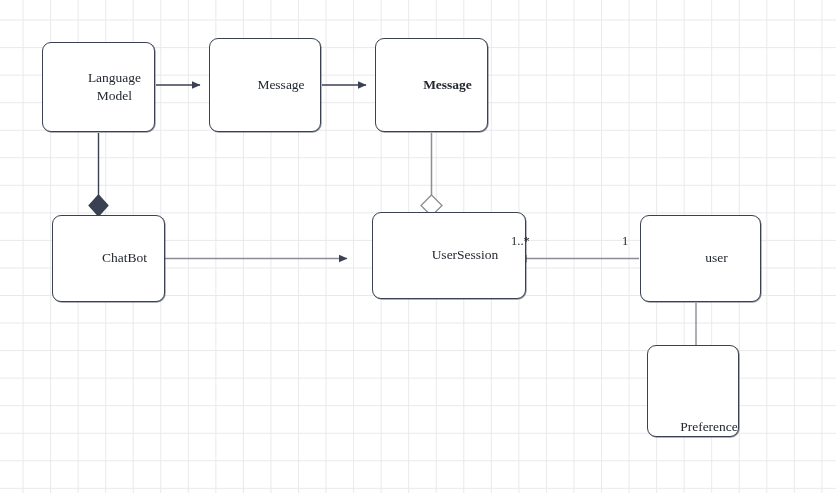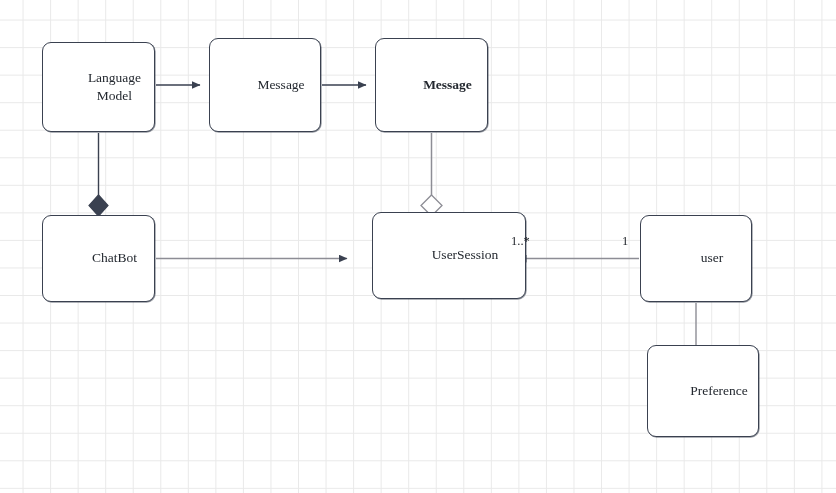--- a/index.html
+++ b/index.html
@@ -111,33 +111,33 @@
   </div>
 
   <div class="node" style="left:209px; top:38px; width:112px; height:94px;">
     <span class="node-label">Message</span>
   </div>
 
   <div class="node" style="left:375px; top:38px; width:113px; height:94px;font-weight:bold;">
     <span class="node-label">Message</span>
   </div>
 
-  <div class="node" style="left:42px; top:215px; width:113px; height:87px;">
+  <div class="node" style="left:52px; top:215px; width:113px; height:87px;">
     <span class="node-label">ChatBot</span>
   </div>
 
   <div class="node" style="left:372px; top:212px; width:154px; height:87px;">
     <span class="node-label">UserSession</span>
   </div>
 
-  <div class="node" style="left:640px; top:215px; width:112px; height:87px;">
+  <div class="node" style="left:640px; top:215px; width:121px; height:87px;">
     <span class="node-label">user</span>
   </div>
 
-  <div class="node" style="left:647px; top:345px; width:112px; height:92px;">
+  <div class="node" style="left:647px; top:345px; width:92px; height:92px;align-items:flex-end;">
     <span class="node-label">Preference</span>
   </div>
 
   <div class="edge-label" style="left:511px; top:234px;">1..*</div>
 
   <div class="edge-label" style="left:622px; top:234px;">1</div>
 
 </div>
 
 </body></html>

